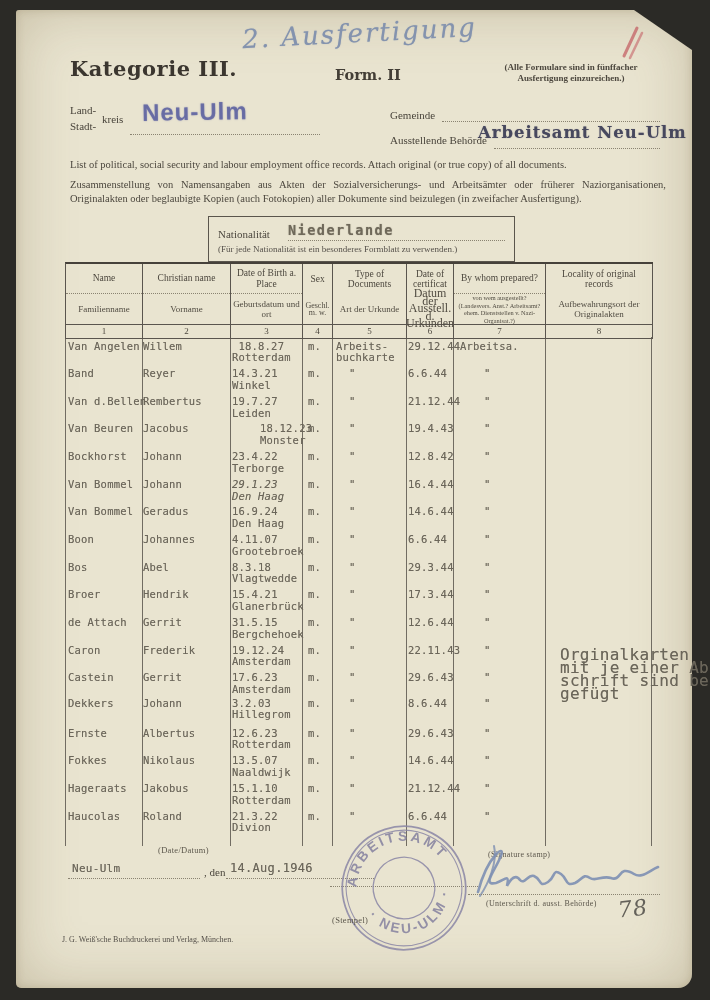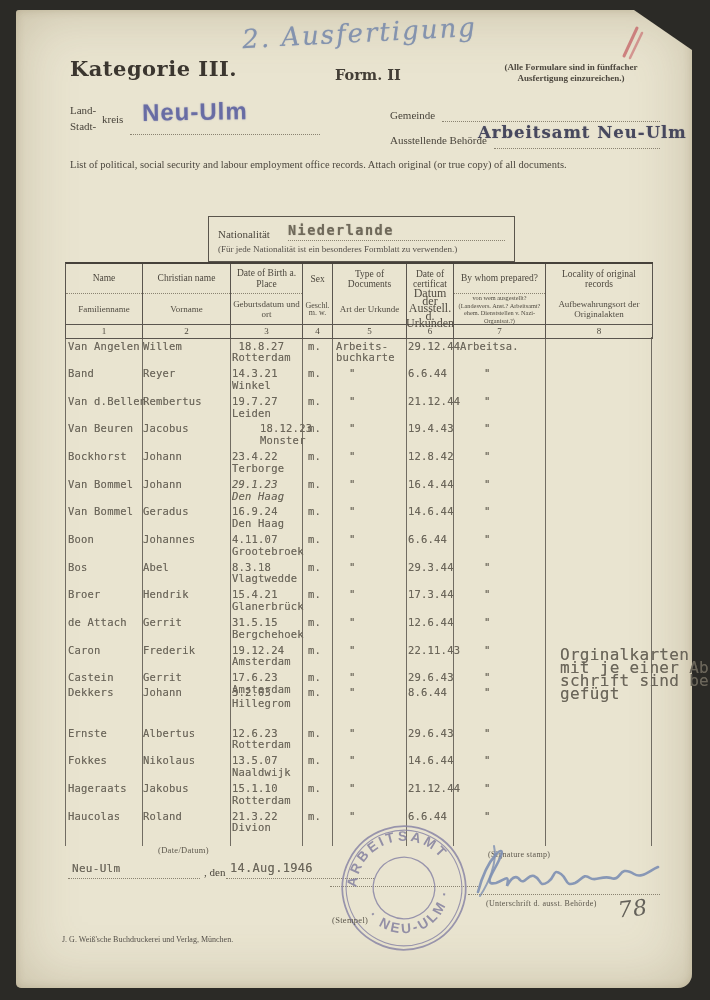--- a/index.html
+++ b/index.html
@@ -92,20 +92,21 @@
     <div class="abs dotted" style="left:114px;top:124px;width:190px"></div>
     <div class="abs stamp-blue" style="left:126px;top:88px;font-size:24px;letter-spacing:1px;transform:rotate(-1deg)">Neu-Ulm</div>
 
     <div class="abs print" style="left:374px;top:99px;font-size:11px">Gemeinde</div>
     <div class="abs dotted" style="left:426px;top:111px;width:218px"></div>
     <div class="abs print" style="left:374px;top:124px;font-size:11px">Ausstellende Behörde</div>
     <div class="abs dotted" style="left:478px;top:138px;width:166px"></div>
     <div class="abs fraktur" style="left:462px;top:113px;font-size:16.5px;letter-spacing:1px">Arbeitsamt Neu-Ulm</div>
 
     <div class="abs instr" style="left:54px;top:148px;width:594px">List of political, social security and labour employment office records. Attach original (or true copy) of all documents.</div>
+    <div class="abs instr" style="left:54px;top:168px;width:596px;text-align:justify">Zusammenstellung von Namensangaben aus Akten der Sozialversicherungs- und Arbeitsämter oder früherer Naziorganisationen, Originalakten oder beglaubigte Kopien (auch Fotokopien) aller Dokumente sind beizulegen (in zweifacher Ausfertigung).</div>
 
     <div class="abs nat-box">
       <div class="nat-row1">
         <span class="nat-label">Nationalität</span>
         <span class="nat-value-wrap"><span class="nat-value">Niederlande</span></span>
       </div>
       <div class="nat-note">(Für jede Nationalität ist ein besonderes Formblatt zu verwenden.)</div>
     </div>
 
     <div class="abs thead" id="thead">
@@ -284,21 +285,21 @@
         <div class="trow" style="top: 335.8px;">
           <div class="tcell" style="left: 3px;">Castein</div>
           <div class="tcell" style="left: 78px;">Gerrit</div>
           <div class="tcell" style="left: 167px;">17.6.23
 Amsterdam</div>
           <div class="tcell" style="left: 243px;">m.</div>
           <div class="tcell" style="left: 284px;">"</div>
           <div class="tcell" style="left: 343px;">29.6.43</div>
           <div class="tcell" style="left: 419px;">"</div>
         </div>
-        <div class="trow" style="top: 350px;">
+        <div class="trow" style="top: 361px;">
           <div class="tcell" style="left: 3px;">Dekkers</div>
           <div class="tcell" style="left: 78px;">Johann</div>
           <div class="tcell" style="left: 167px;">3.2.03
 Hillegrom</div>
           <div class="tcell" style="left: 243px;">m.</div>
           <div class="tcell" style="left: 284px;">"</div>
           <div class="tcell" style="left: 343px;">8.6.44</div>
           <div class="tcell" style="left: 419px;">"</div>
         </div>
         <div class="trow" style="top: 391.1px;">

